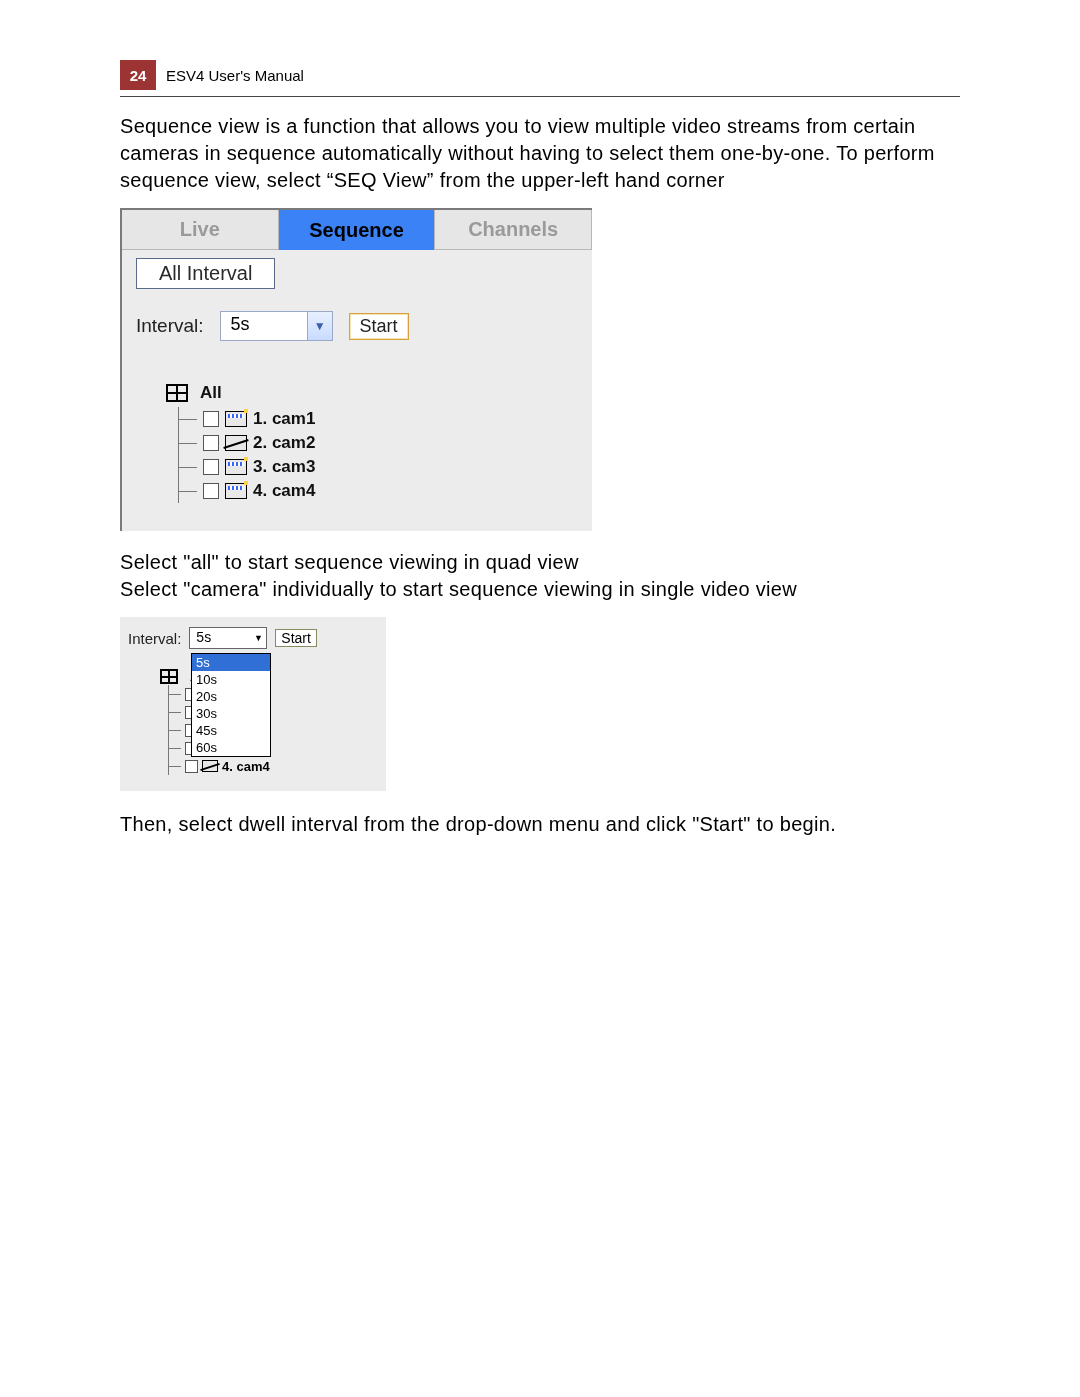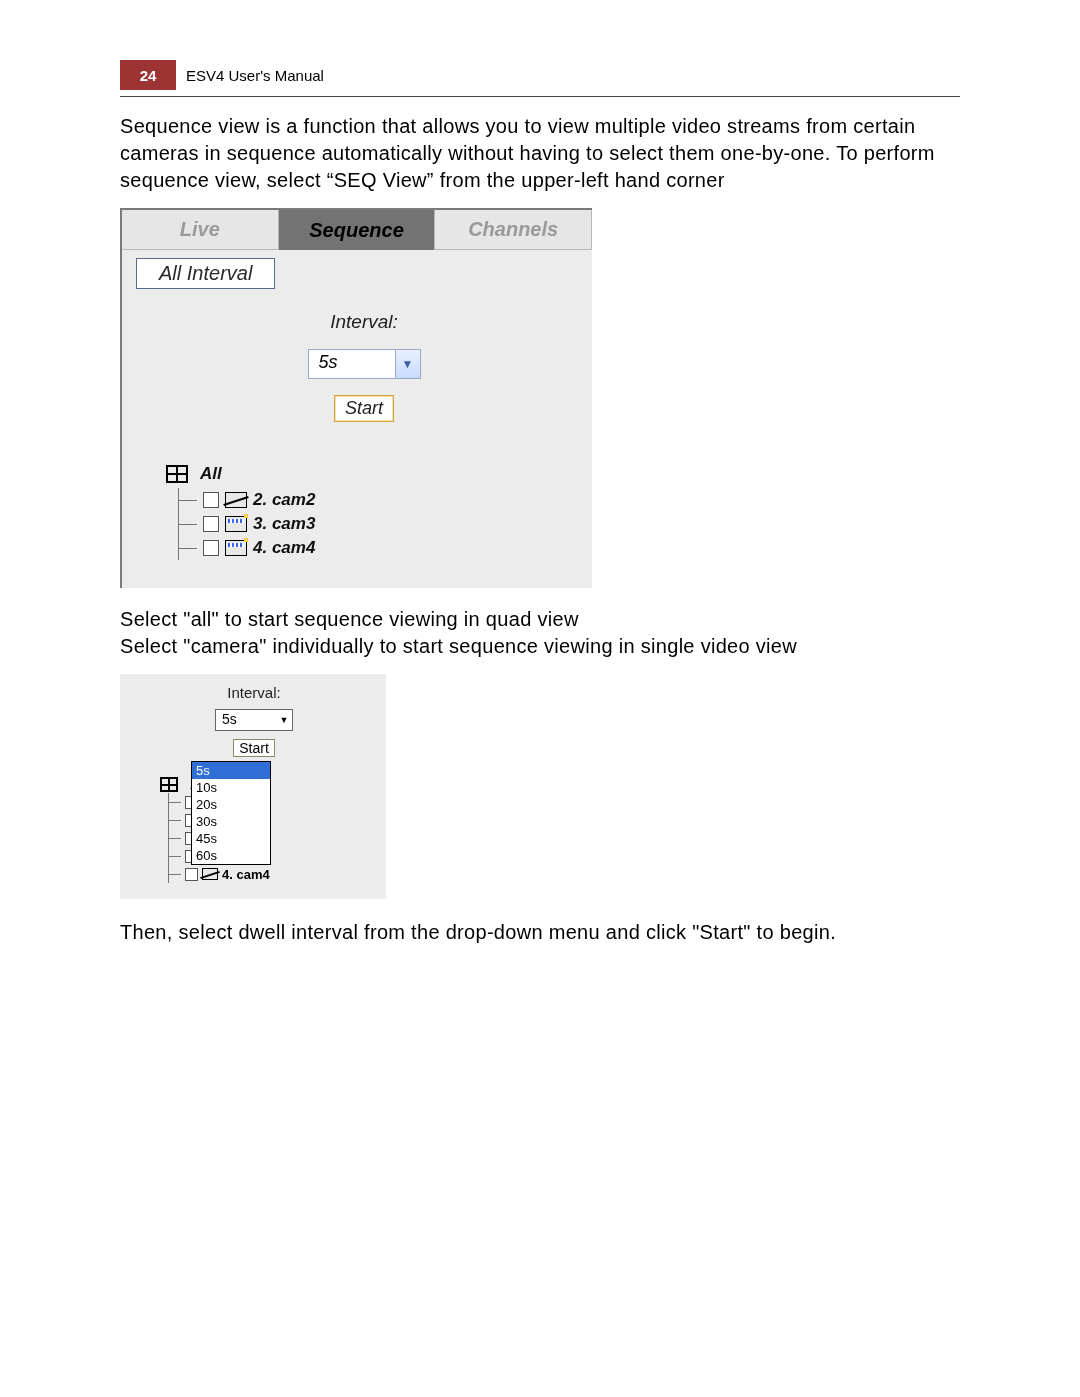--- a/index.html
+++ b/index.html
@@ -16,21 +16,21 @@
     display: flex;
     align-items: stretch;
     height: 30px;
     margin-bottom: 6px;
   }
   .page-num {
     background: #9c3434;
     color: #fff;
     font-weight: bold;
     font-size: 15px;
-    width: 56px;
+    width: 36px;
     display: flex;
     align-items: center;
     justify-content: center;
   }
   .manual-title {
     font-weight: normal;
     font-size: 15px;
     color: #000;
     display: flex;
     align-items: center;
@@ -49,59 +49,57 @@
 
   
   .fig1 {
     background: #ececec;
     width: 470px;
     border-left: 2px solid #7a7a7a;
     border-top: 2px solid #7a7a7a;
     padding-bottom: 28px;
     margin: 10px 0 18px 0;
     font-family: Arial, sans-serif;
-    font-style: italic;
   }
   .tabs {
     display: flex;
     height: 40px;
   }
   .tab {
     flex: 1;
     display: flex;
     align-items: center;
     justify-content: center;
     font-weight: bold;
     font-size: 20px;
     border-right: 1px solid #b7b7b7;
     border-bottom: 1px solid #b7b7b7;
     color: #9a9a9a;
     background: #e6e6e6;
   }
   .tab.active {
     color: #000;
     border-bottom: none;
-    background: #737373;
+    background: #3b82f6;
   }
   .channels-btn {
     display: inline-block;
     margin: 8px 10px 22px 14px;
     border: 1px solid #5a6a8a;
     background: #fff;
     color: #2a2a2a;
     font-size: 20px;
     padding: 3px 22px;
   }
   .interval-row {
     display: flex;
     align-items: center;
     padding-left: 14px;
     gap: 16px;
     margin-bottom: 42px;
-    flex-direction: column;
   }
   .interval-label {
     font-size: 19px;
     color: #222;
   }
   .combo {
     display: flex;
     align-items: stretch;
     border: 1px solid #9aa9c6;
     background: #fff;
@@ -313,20 +311,29 @@
     </div>
     <div class="tree">
       <div class="tree-root">
         <span class="quad-icon"></span>
         <span>All</span>
       </div>
       <div class="tree-children">
         <div class="tree-item">
           <span class="branch"></span>
           <span class="cbox"></span>
+          <span class="cam-icon">
+              <span class="bars"></span>
+              <span class="dot"></span>
+            </span>
+          <span>1. cam1</span>
+        </div>
+        <div class="tree-item">
+          <span class="branch"></span>
+          <span class="cbox"></span>
           <span class="cam-icon offline"></span>
           <span>2. cam2</span>
         </div>
         <div class="tree-item">
           <span class="branch"></span>
           <span class="cbox"></span>
           <span class="cam-icon">
               <span class="bars"></span>
               <span class="dot"></span>
             </span>

